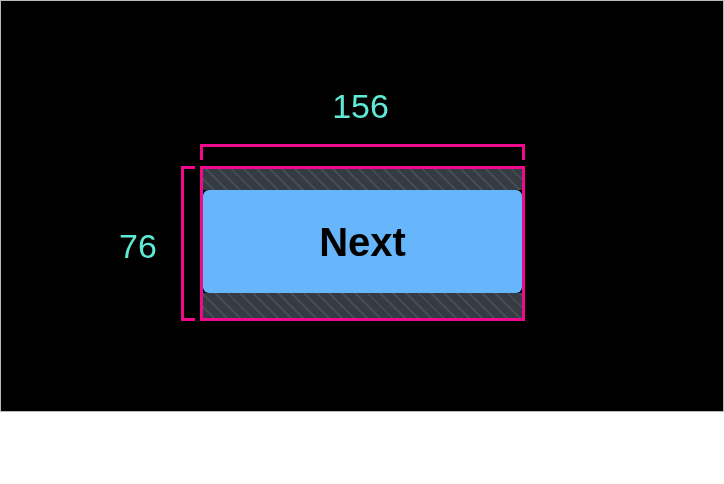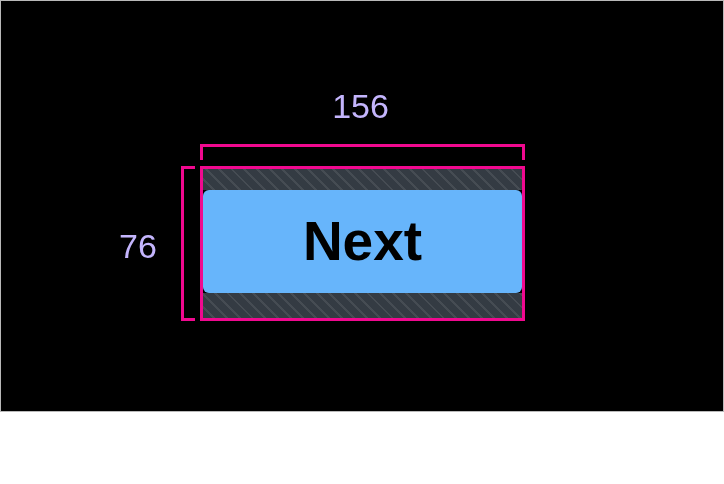--- a/index.html
+++ b/index.html
@@ -21,21 +21,21 @@
     height: 412px;
     box-sizing: border-box;
     background: #000000;
     border: 1px solid #b9b9b9;
     overflow: hidden;
   }
 
   
   .measure-label {
     position: absolute;
-    color: #c4b5fd;
+    color: #5eead4;
     font-family: "Liberation Sans", sans-serif;
     font-weight: 400;
     line-height: 1;
     white-space: nowrap;
     user-select: none;
   }
   #width-label {
     left: 0;
     right: 0;
     top: 88px;
@@ -128,21 +128,21 @@
     background: #67b5fb;
     border-radius: 6px;
     display: flex;
     align-items: center;
     justify-content: center;
   }
   #next-button-label {
     color: #000000;
     font-family: "Liberation Sans", sans-serif;
     font-weight: bold;
-    font-size: 55px;
+    font-size: 40px;
     line-height: 1;
     letter-spacing: 0px;
     user-select: none;
   }
 </style>
 </head>
 <body>
 
 <div id="inspector-canvas">
 

